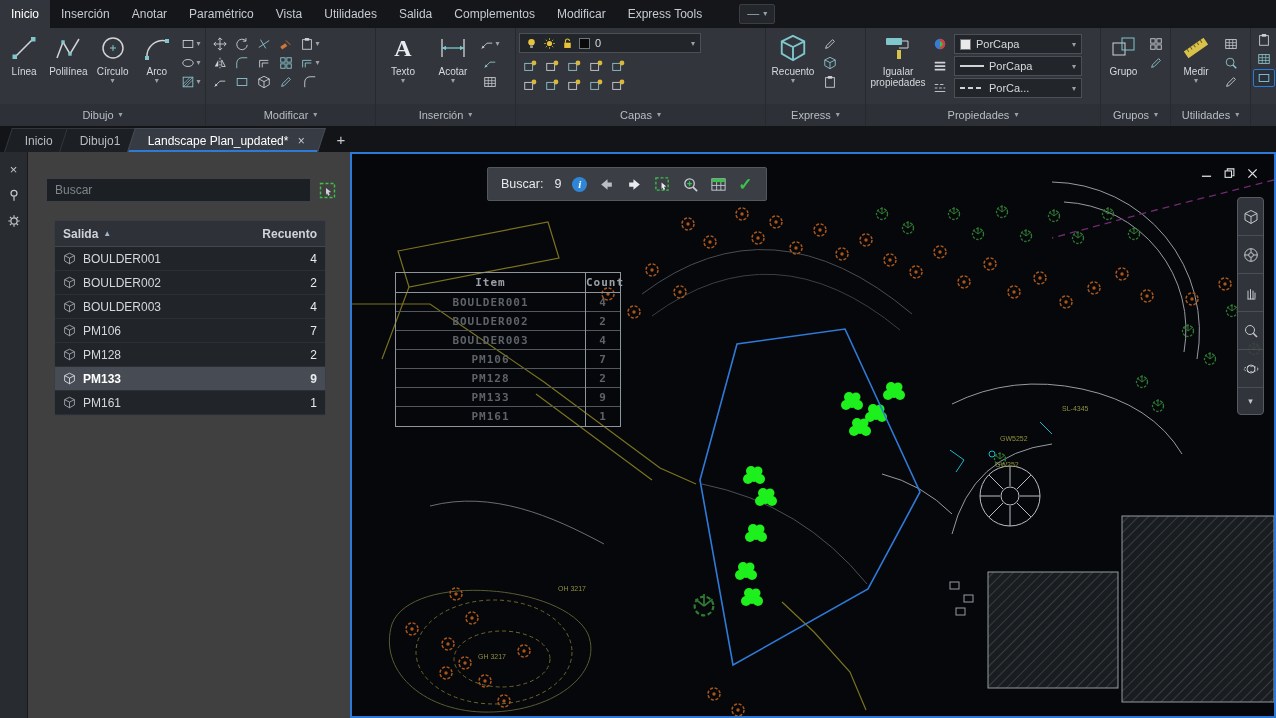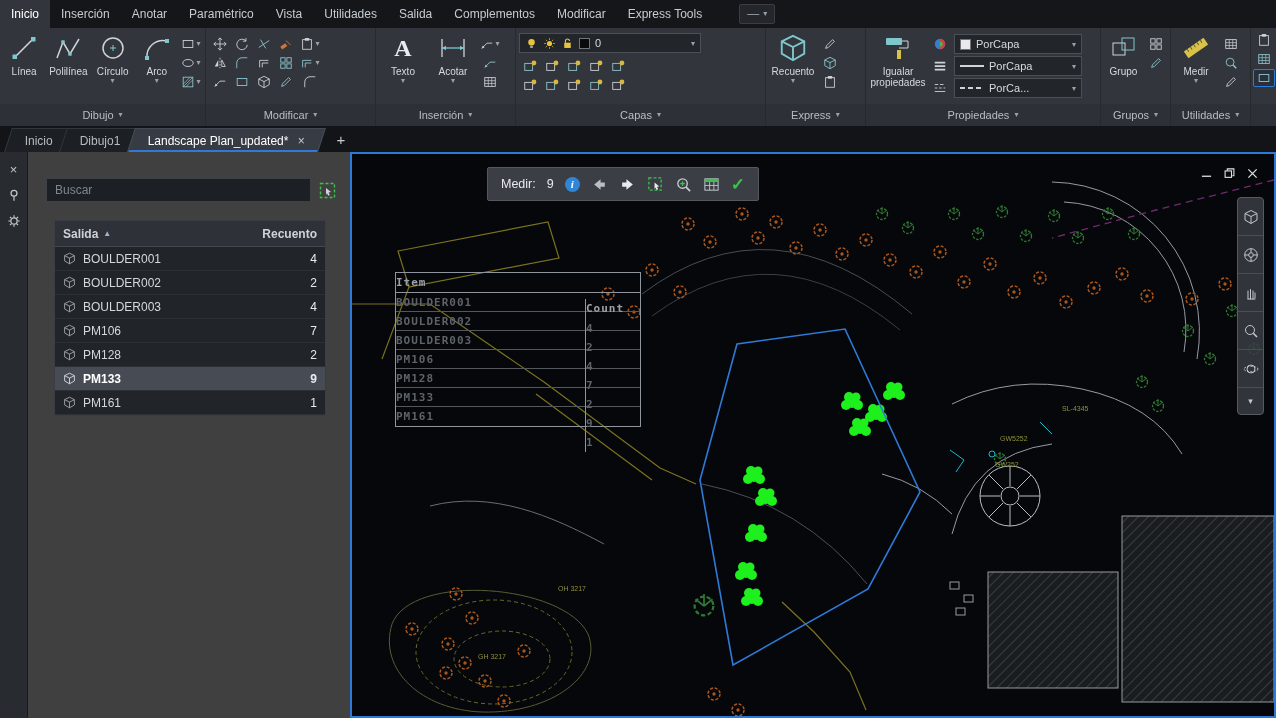--- a/index.html
+++ b/index.html
@@ -74,27 +74,27 @@
   .prow { height:24px; display:flex; align-items:center; padding:0 8px; gap:7px;
     color:#d4d8dd; font-size:12px; border-bottom:1px solid #2c2f35; }
   .prow .rcount { margin-left:auto; color:#e8eaed; }
   .prow.selected { background:#474c54; color:#fff; font-weight:bold; }
   .blkic { width:13px; height:13px; color:#aeb4bb; flex:none; }
 
   
   .viewport { flex:1; position:relative; border:2px solid #2c79d8; background:#06070a; overflow:hidden; }
   .canvas-svg { position:absolute; inset:0; width:100%; height:100%; }
 
-  .cadtable { position:absolute; left:43px; top:118px; width:246px; border:1.5px solid #8f959c;
-    font-family:"DejaVu Sans Mono", monospace; font-weight:bold; }
+  .cadtable { position:absolute; left:43px; top:118px; width:226px; border:1.5px solid #8f959c;
+    font-family:"DejaVu Sans Mono", monospace; font-weight:bold; text-align:center; }
   .cadrow { display:grid; grid-template-columns:189px 1fr; height:19px; line-height:19px;
     font-size:11px; color:#5d6369; border-bottom:1px solid #53585e; letter-spacing:1px; }
   .cadrow:last-child { border-bottom:none; }
   .cadrow.cadhead { height:20px; line-height:20px; color:#9aa0a7; border-bottom:1.5px solid #8f959c; }
-  .cadrow span:last-child { border-left:1.5px solid #8f959c;margin-top:26px; }
+  .cadrow span:last-child { border-left:1.5px solid #8f959c; }
 
   .conteo { position:absolute; left:135px; top:13px; height:34px; background:#3b3f45;
     border:1px solid #53575e; border-radius:2px; display:flex; align-items:center;
     gap:11px; padding:0 13px; color:#e8eaec; font-size:12.5px; }
   .conteo .infoc { width:15px; height:15px; border-radius:50%; background:#2f86d6; color:#fff;
     display:flex; align-items:center; justify-content:center; font:italic bold 11px "Liberation Serif",serif; }
   .conteo .checkg { color:#3bc24a; font-size:17px; font-weight:bold; }
   .cicon { width:17px; height:17px; display:block; }
 
   .winctl { position:absolute; top:14px; right:16px; display:flex; gap:12px; }
@@ -973,21 +973,21 @@
         </div>
     </div>
 
     <span class="dlabel" style="left:648px;top:281px">GW5252</span>
     <span class="dlabel" style="left:710px;top:251px">SL-4345</span>
     <span class="dlabel" style="left:643px;top:307px">GW252</span>
     <span class="dlabel" style="left:206px;top:431px">OH 3217</span>
     <span class="dlabel" style="left:126px;top:499px">GH 3217</span>
 
     <div class="conteo">
-      <span>Medir:</span>
+      <span>Buscar:</span>
       <span>9</span>
       <span class="infoc">
           <span>i</span>
         </span>
       <svg class="cicon" viewBox="0 0 16 16">
           <path d="M9,3 L3,8 L9,13 L9,10 L13,10 L13,6 L9,6 Z" fill="#b9bec4"></path>
         </svg>
       <svg class="cicon" viewBox="0 0 16 16">
           <path d="M7,3 L13,8 L7,13 L7,10 L3,10 L3,6 L7,6 Z" fill="#e9ecef"></path>
         </svg>

